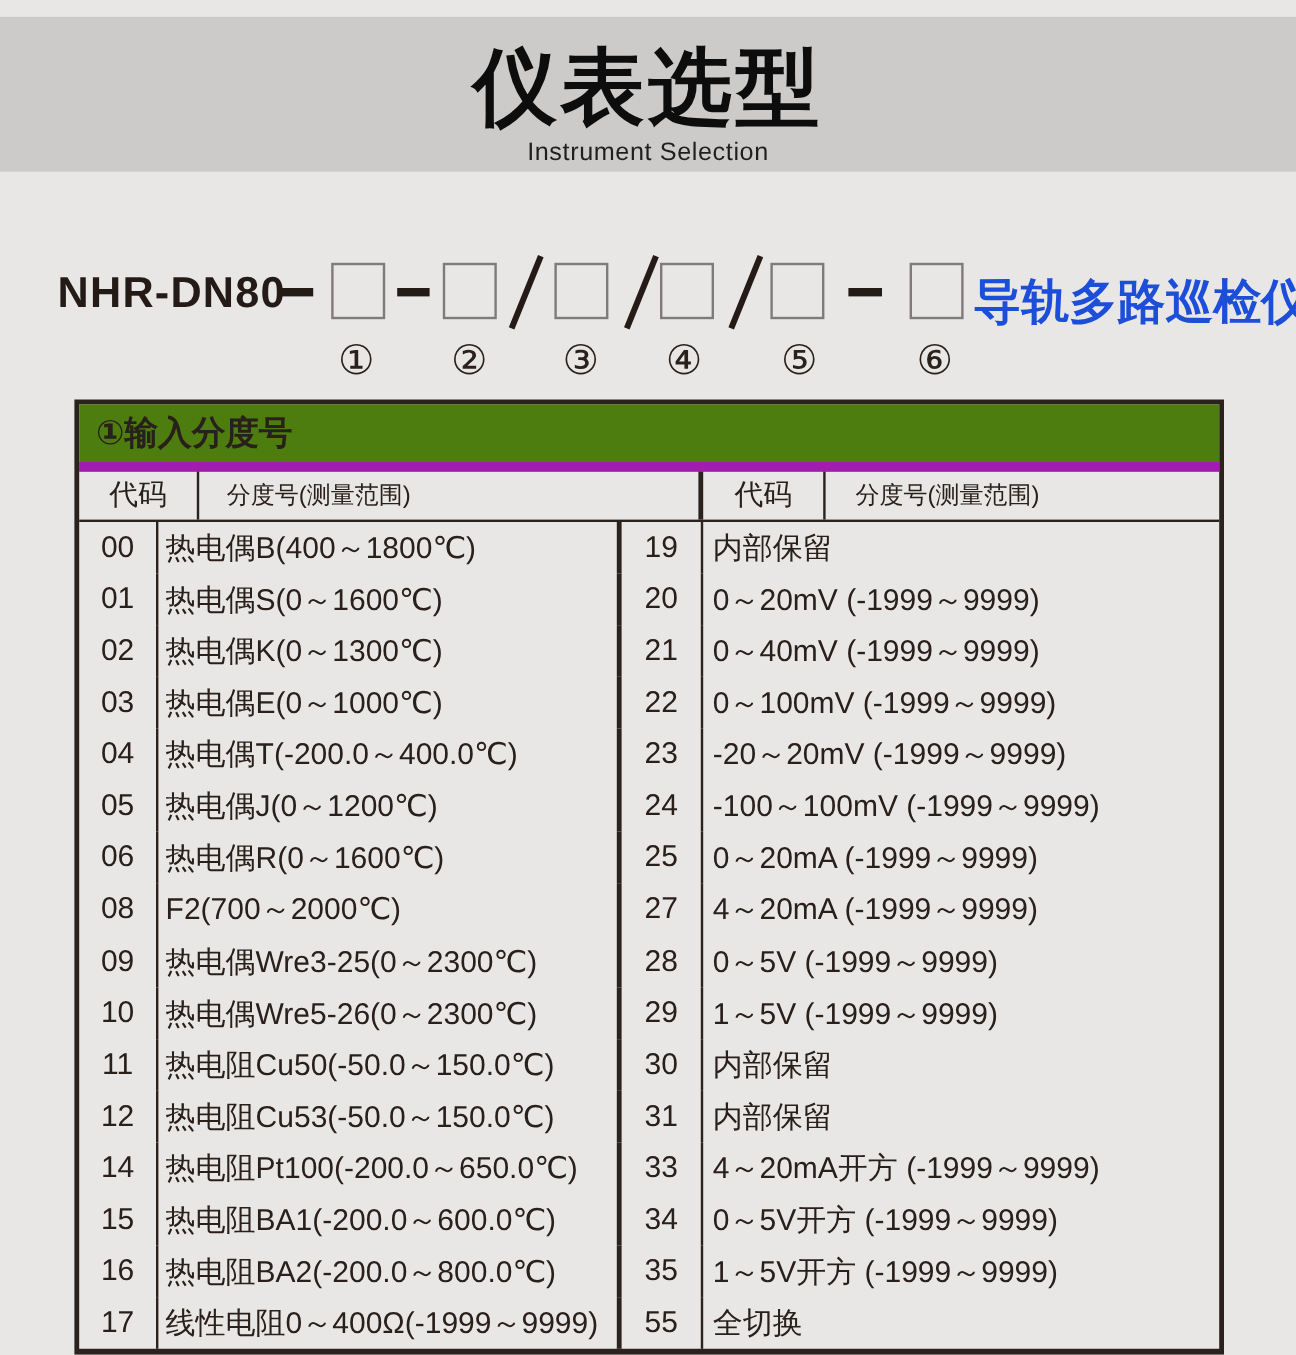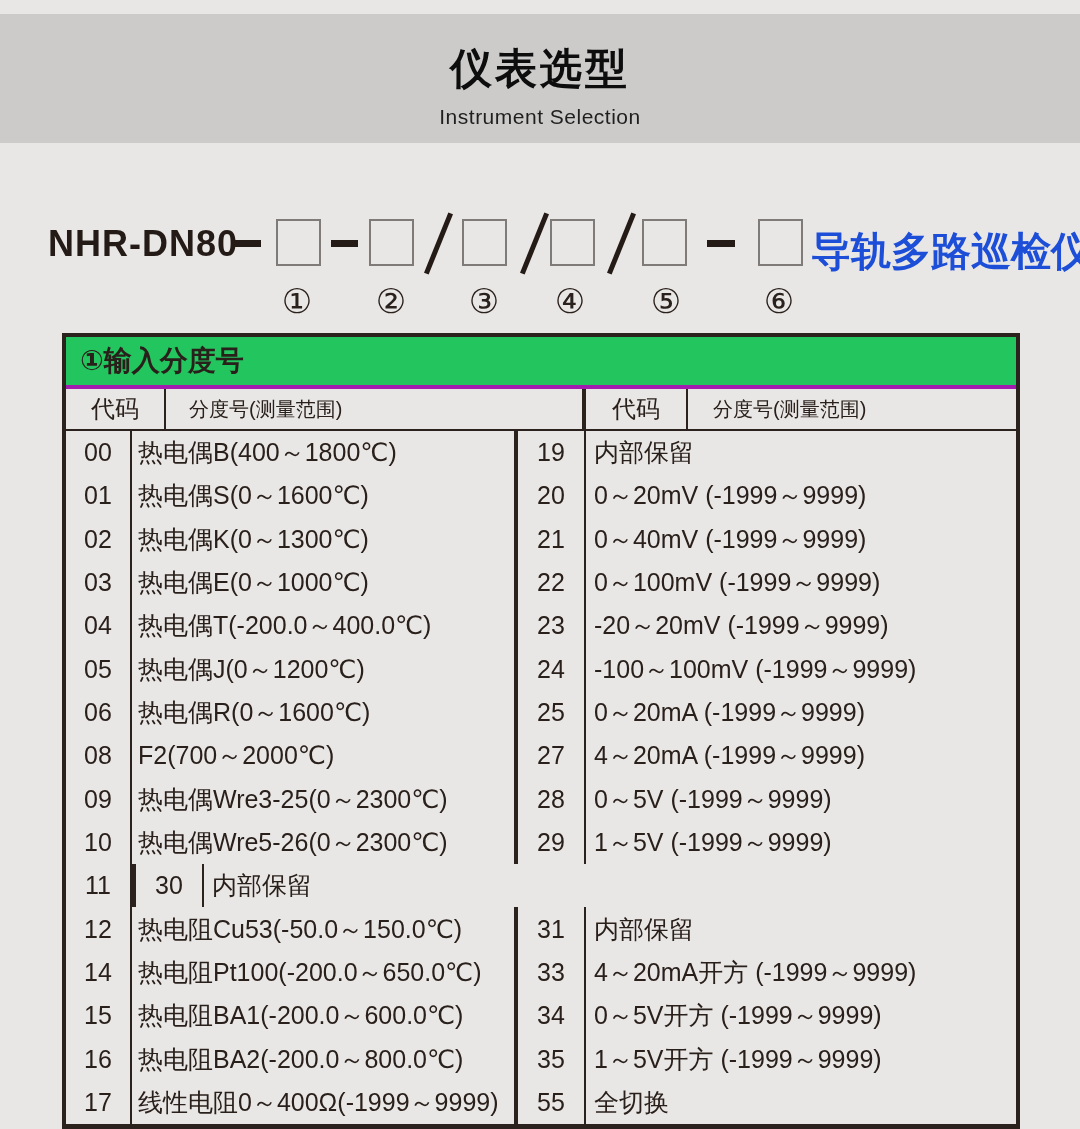--- a/index.html
+++ b/index.html
@@ -13,22 +13,22 @@
   }
 
   
   .band {
     position:absolute; top:14px; left:0;
     width:1080px; height:129px;
     background:#cccbca;
     text-align:center;
   }
   .band .title {
-    margin:14px; padding-top:19px;
-    font-size:42px; font-weight:bold;
+    margin:4px; padding-top:19px;
+    font-size:70px; font-weight:bold;
     letter-spacing:3px; line-height:1.05;
     color:#0d0d0d;
   }
   .band .subtitle {
     margin-top:1px;
     font-size:21px; letter-spacing:0.5px;
     color:#1f1f1f;
   }
 
   
@@ -69,22 +69,22 @@
   
   .sel-table {
     position:absolute; left:62px; top:333px;
     width:958px; height:796px;
     border:4px solid #2b211d; border-bottom-width:5px;
     box-sizing:border-box;
     display:flex; flex-direction:column;
   }
   .t-title {
     height:48px; flex:0 0 48px;
-    background:#22c55e;
-    border-bottom:4px solid #a21caf;
+    background:#4d7c0f;
+    border-bottom:8px solid #a21caf;
     font-size:28px; font-weight:bold; line-height:48px;
     padding-left:14px;
   }
   .t-head {
     height:40px; flex:0 0 40px;
     display:flex; align-items:stretch;
     border-bottom:2px solid #2b211d;
     font-size:24px;
   }
   .t-head > div { line-height:40px;margin-left:17px; }
@@ -239,20 +239,21 @@
     <div class="cell-desc1">热电偶Wre5-26(0～2300℃)</div>
     <div class="sep-thick"></div>
     <div class="cell-code2">29</div>
     <div class="sep-thin"></div>
     <div class="cell-desc2">1～5V (-1999～9999)</div>
   </div>
 
   <div class="trow">
     <div class="cell-code1">11</div>
     <div class="sep-thin"></div>
+    <div class="cell-desc1">热电阻Cu50(-50.0～150.0℃)</div>
     <div class="sep-thick"></div>
     <div class="cell-code2">30</div>
     <div class="sep-thin"></div>
     <div class="cell-desc2">内部保留</div>
   </div>
 
   <div class="trow">
     <div class="cell-code1">12</div>
     <div class="sep-thin"></div>
     <div class="cell-desc1">热电阻Cu53(-50.0～150.0℃)</div>

